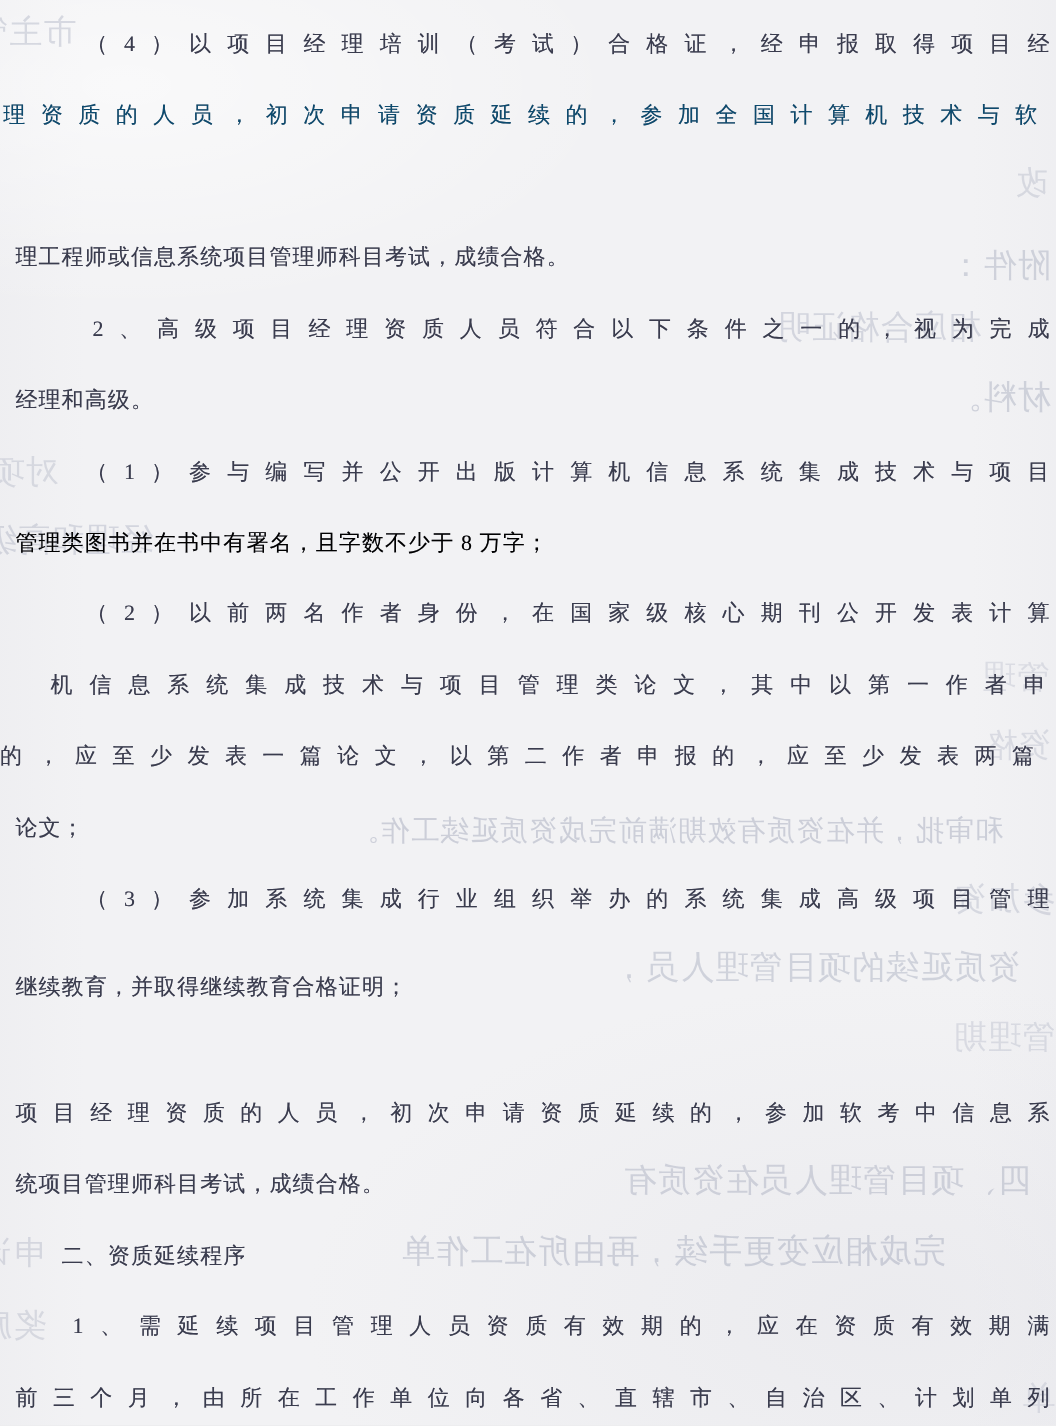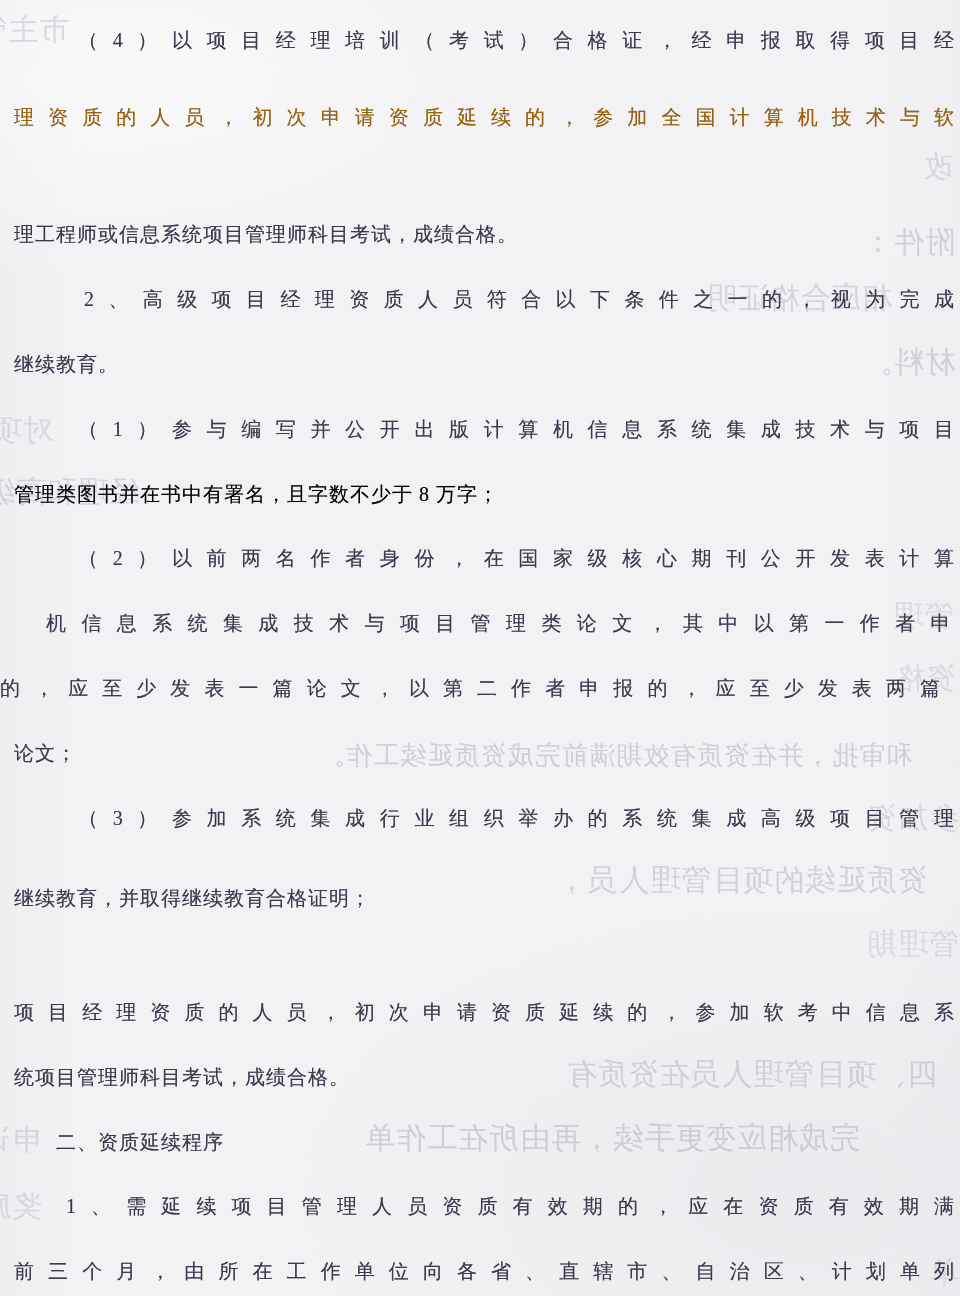--- a/index.html
+++ b/index.html
@@ -67,24 +67,24 @@
       <div class="bleed" style="left: 556px; top: 860px; opacity: 0.34; color: rgb(143, 150, 173);">资质延续的项目管理人员，</div>
       <div class="bleed" style="left: 866px; top: 924px; opacity: 0.24; color: rgb(143, 150, 173);">管理期</div>
       <div class="bleed" style="left: 566px; top: 1054px; opacity: 0.34; color: rgb(143, 150, 173);">四、项目管理人员在资质有</div>
       <div class="bleed" style="left: 364px; top: 1118px; font-size: 30px; opacity: 0.36; color: rgb(143, 150, 173);">完成相应变更手续，再由所在工作单</div>
       <div class="bleed" style="left: -22px; top: 1120px; opacity: 0.28; color: rgb(143, 150, 173);">申请</div>
       <div class="bleed" style="left: -20px; top: 1186px; opacity: 0.26; color: rgb(143, 150, 173);">奖励</div>
       <div class="bleed" style="left: 928px; top: 1252px; opacity: 0.22; color: rgb(143, 150, 173);">单</div>
     </div>
   <div class="text-layer">
       <div class="line justify" style="left: 78px; top: 16px; width: 876px; color: rgb(58, 60, 78);">（4）以项目经理培训（考试）合格证，经申报取得项目经</div>
-      <div class="line justify" style="left: 14px; top: 81px; width: 940px; color: #a16207; margin-top: 12px;">理资质的人员，初次申请资质延续的，参加全国计算机技术与软</div>
+      <div class="line justify" style="left: 3px; top: 81px; width: 940px; color: #0c4a6e;">理资质的人员，初次申请资质延续的，参加全国计算机技术与软</div>
       <div class="line" style="left: 14px; top: 210px; color: rgb(58, 60, 78);">理工程师或信息系统项目管理师科目考试，成绩合格。</div>
       <div class="line justify" style="left: 84px; top: 275px; width: 870px; color: rgb(58, 60, 78);">2、高级项目经理资质人员符合以下条件之一的，视为完成</div>
-      <div class="line" style="left: 14px; top: 340px; color: rgb(58, 60, 78);">继续教育。</div>
+      <div class="line" style="left: 14px; top: 340px; color: rgb(58, 60, 78);">经理和高级。</div>
       <div class="line justify" style="left: 78px; top: 405px; width: 876px; color: rgb(58, 60, 78);">（1）参与编写并公开出版计算机信息系统集成技术与项目</div>
       <div class="line" style="left: 14px; top: 470px; color: #000000;">管理类图书并在书中有署名，且字数不少于 8 万字；</div>
       <div class="line justify" style="left: 78px; top: 534px; width: 876px; color: rgb(58, 60, 78);">（2）以前两名作者身份，在国家级核心期刊公开发表计算</div>
       <div class="line justify" style="left: 14px; top: 599px; width: 940px; color: rgb(58, 60, 78); margin-left: 32px;">机信息系统集成技术与项目管理类论文，其中以第一作者申报</div>
       <div class="line justify" style="left: 0; top: 664px; width: 940px; color: rgb(58, 60, 78);">的，应至少发表一篇论文，以第二作者申报的，应至少发表两篇</div>
       <div class="line" style="left: 14px; top: 729px; color: rgb(58, 60, 78);">论文；</div>
       <div class="line justify" style="left: 78px; top: 794px; width: 876px; color: rgb(58, 60, 78);">（3）参加系统集成行业组织举办的系统集成高级项目管理</div>
       <div class="line" style="left: 14px; top: 858px; color: rgb(58, 60, 78); margin-top: 16px;">继续教育，并取得继续教育合格证明；</div>
       <div class="line justify" style="left: 14px; top: 988px; width: 940px; color: rgb(58, 60, 78);">项目经理资质的人员，初次申请资质延续的，参加软考中信息系</div>
       <div class="line" style="left: 14px; top: 1053px; color: rgb(58, 60, 78);">统项目管理师科目考试，成绩合格。</div>

